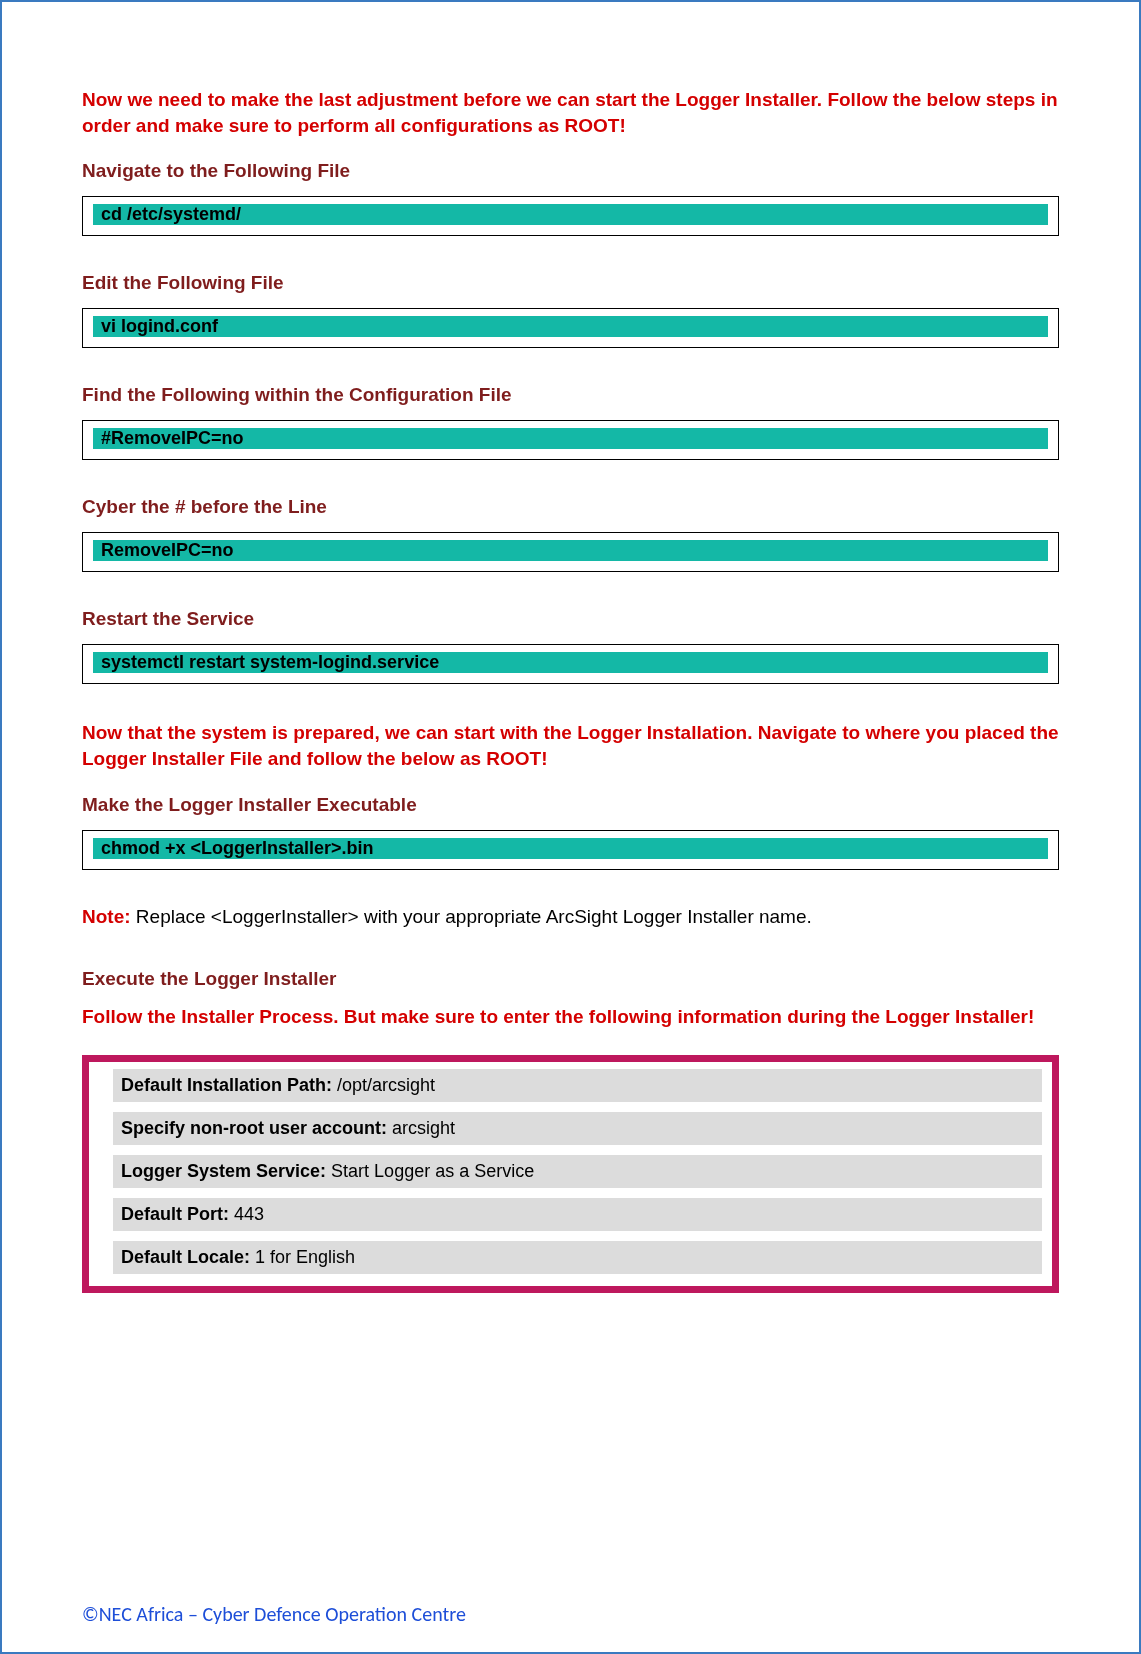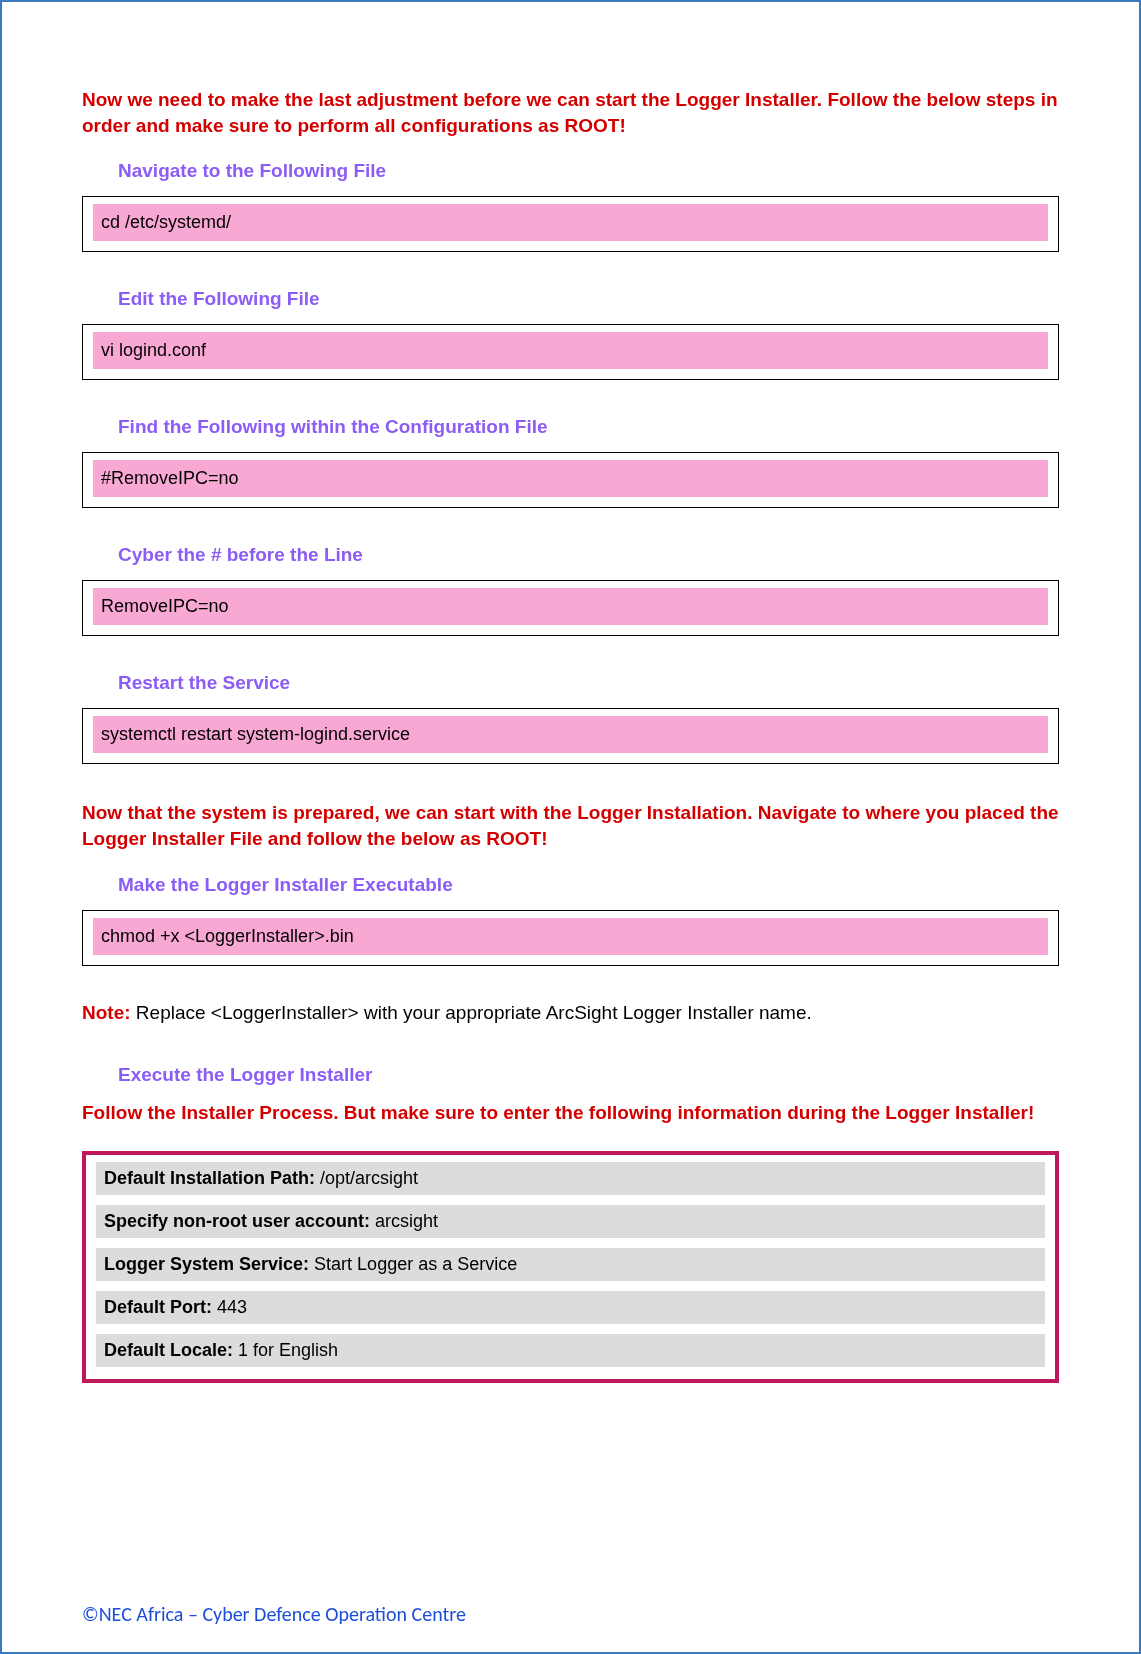--- a/index.html
+++ b/index.html
@@ -17,38 +17,38 @@
   .warn {
     color: #d40000;
     font-weight: bold;
     font-size: 19px;
     line-height: 1.35;
     margin-bottom: 22px;
   }
   .heading {
     font-weight: bold;
     font-size: 19px;
-    color: #8b5cf6;
+    color: #7f1d1d;
     margin-bottom: 14px;
-    margin-left: 36px;
   }
   .code-box {
     border: 1px solid #000000;
     padding: 7px 10px 10px 10px;
     margin-bottom: 36px;
   }
   .code-row {
-    background: #f9a8d4;
+    background: #14b8a6;
     font-size: 18px;
     color: #000000;
-    padding: 8px 8px;
+    padding: 0 8px;
+    font-weight: bold;
   }
   .info-box {
-    border: 4px solid #be185d;
-    padding: 7px 10px 2px 10px;
+    border: 7px solid #be185d;
+    padding: 7px 10px 2px 24px;
     margin-top: 26px;
   }
   .info-row {
     background: #dcdcdc;
     font-size: 18px;
     color: #000000;
     padding: 6px 8px;
     margin-bottom: 10px;
   }
   .info-key { font-weight: bold; }

